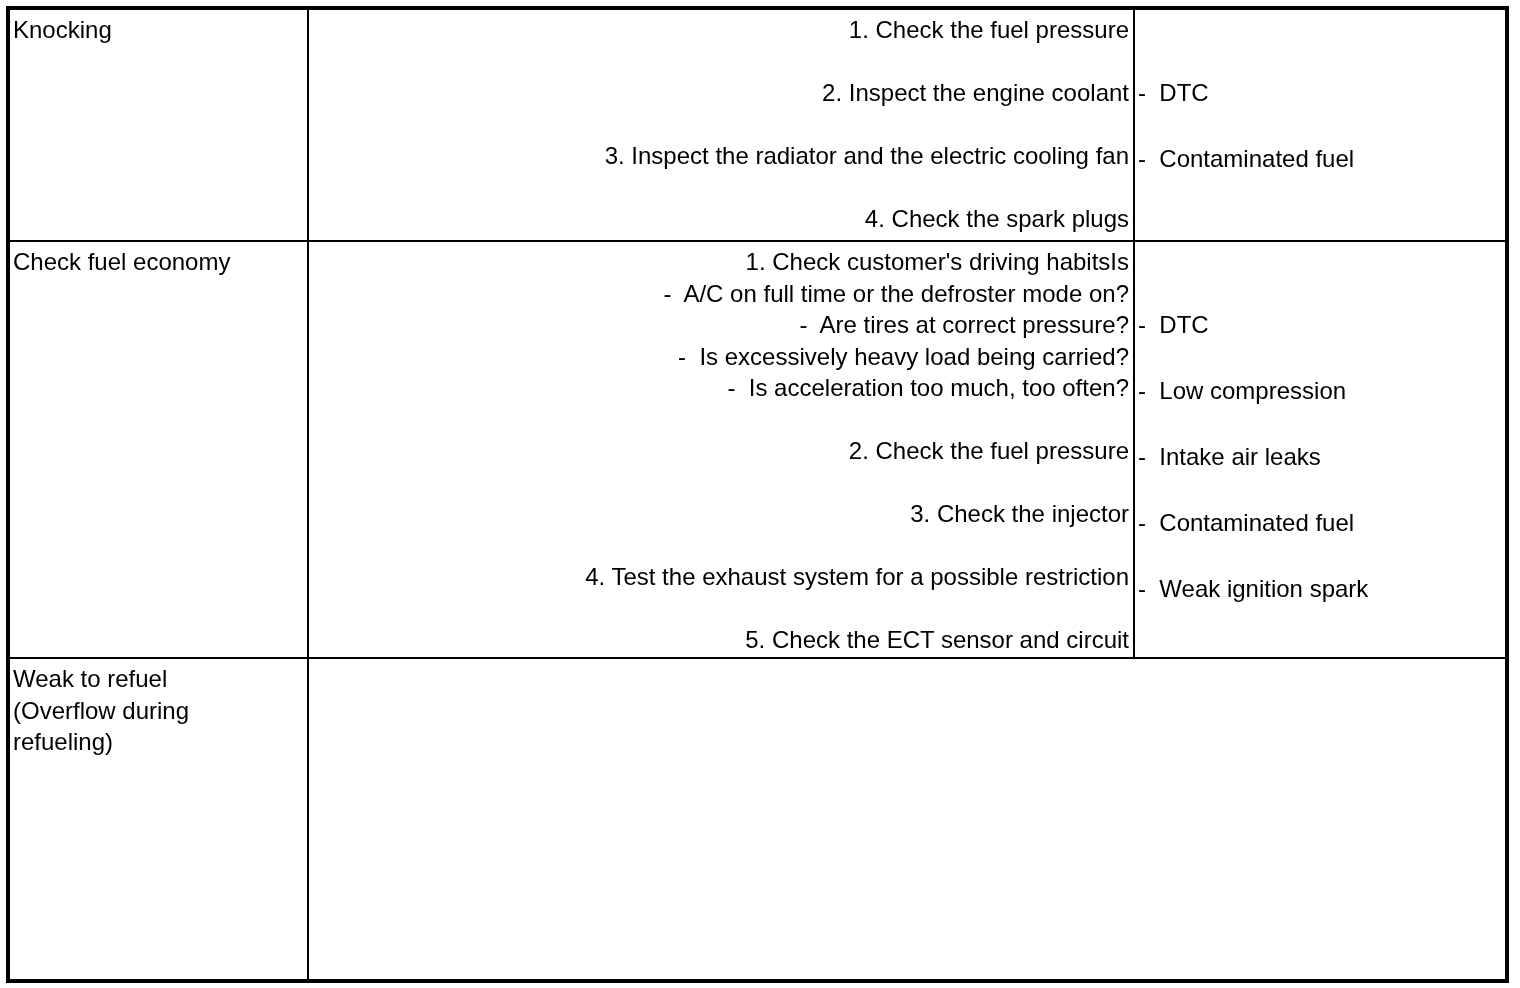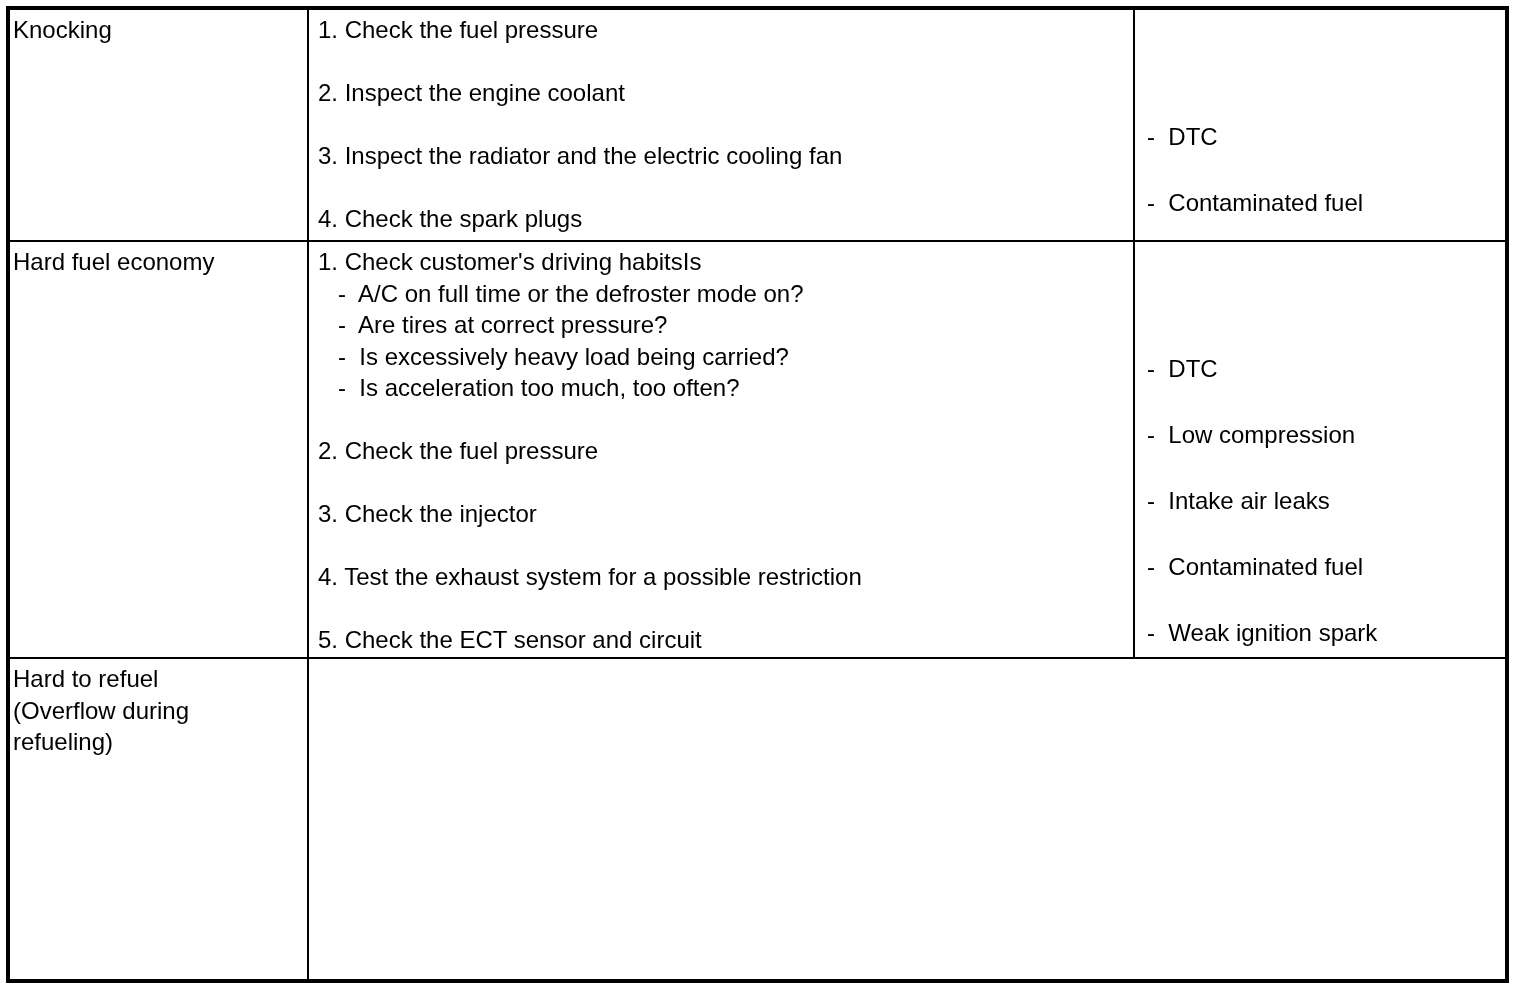--- a/index.html
+++ b/index.html
@@ -33,22 +33,22 @@
     overflow: hidden;
     white-space: pre;
     font-size: 24px;
     line-height: 31.5px;
     color: #000000;
     background: #ffffff;
   }
   .col1, .col2 { border-right: 2px solid #000000; }
   .row1, .row2 { border-bottom: 2px solid #000000; }
   .col1 { padding: 4px 2px 0 3px; }
-  .col2 { padding: 4px 4px 0 9px; }
-  .col3 { padding: 0 2px 0 12px; line-height: 33px; margin-top: 44px; }
+  .col2 { padding: 4px 4px 0 9px; text-align: right; }
+  .col3 { padding: 0 2px 0 3px; line-height: 33px; }
 </style>
 </head>
 <body>
 
 <div class="page">
   <div class="ts-table">
 
     <div class="cell col1 row1">Knocking</div>
     <div class="cell col2 row1">1. Check the fuel pressure
 
@@ -56,21 +56,21 @@
 
 3. Inspect the radiator and the electric cooling fan
 
 4. Check the spark plugs</div>
     <div class="cell col3 row1">
 
 -  DTC
 
 -  Contaminated fuel</div>
 
-    <div class="cell col1 row2">Hard fuel economy</div>
+    <div class="cell col1 row2">Check fuel economy</div>
     <div class="cell col2 row2">1. Check customer's driving habitsIs
    -  A/C on full time or the defroster mode on?
    -  Are tires at correct pressure?
    -  Is excessively heavy load being carried?
    -  Is acceleration too much, too often?
 
 2. Check the fuel pressure
 
 3. Check the injector
 
@@ -82,18 +82,18 @@
 -  DTC
 
 -  Low compression
 
 -  Intake air leaks
 
 -  Contaminated fuel
 
 -  Weak ignition spark</div>
 
-    <div class="cell col1 row3">Hard to refuel
+    <div class="cell col1 row3">Weak to refuel
 (Overflow during
 refueling)</div>
 
   </div>
 </div>
 
 </body></html>

